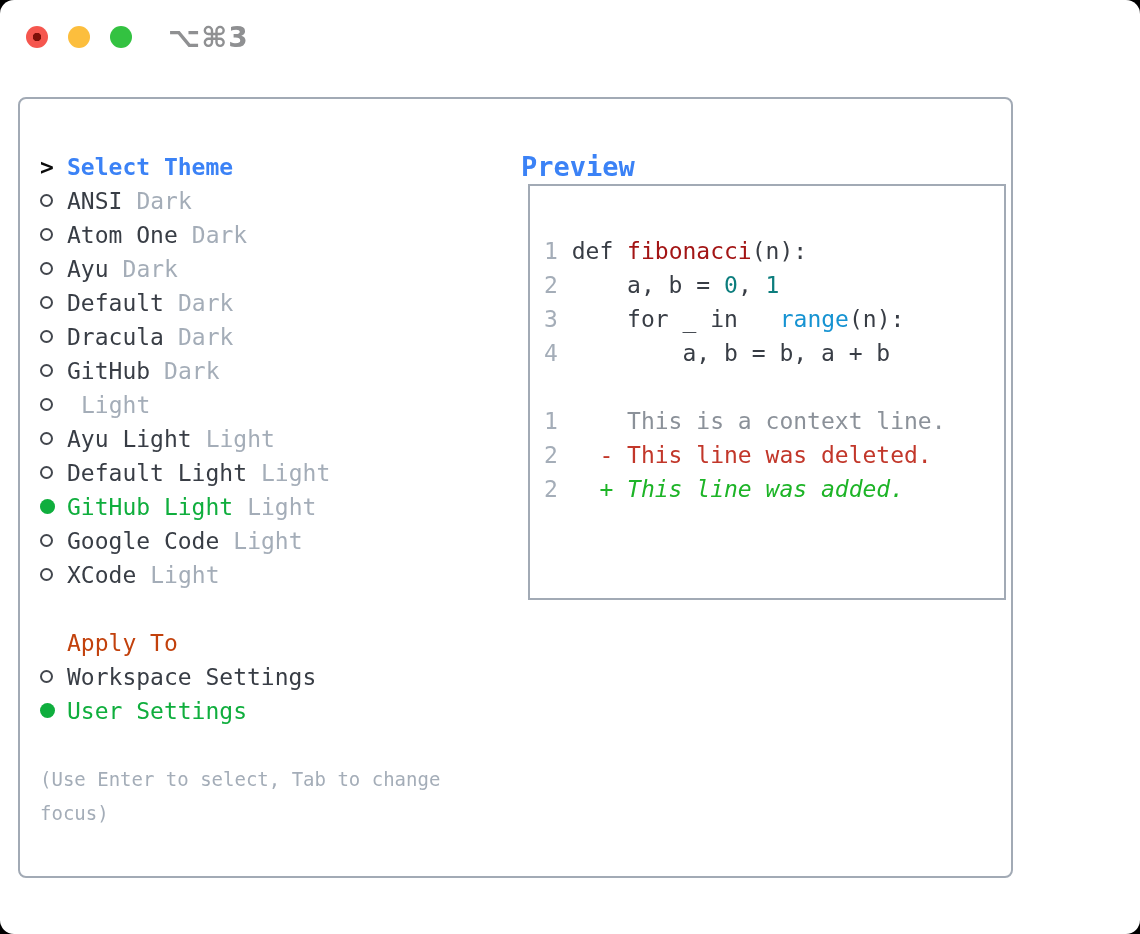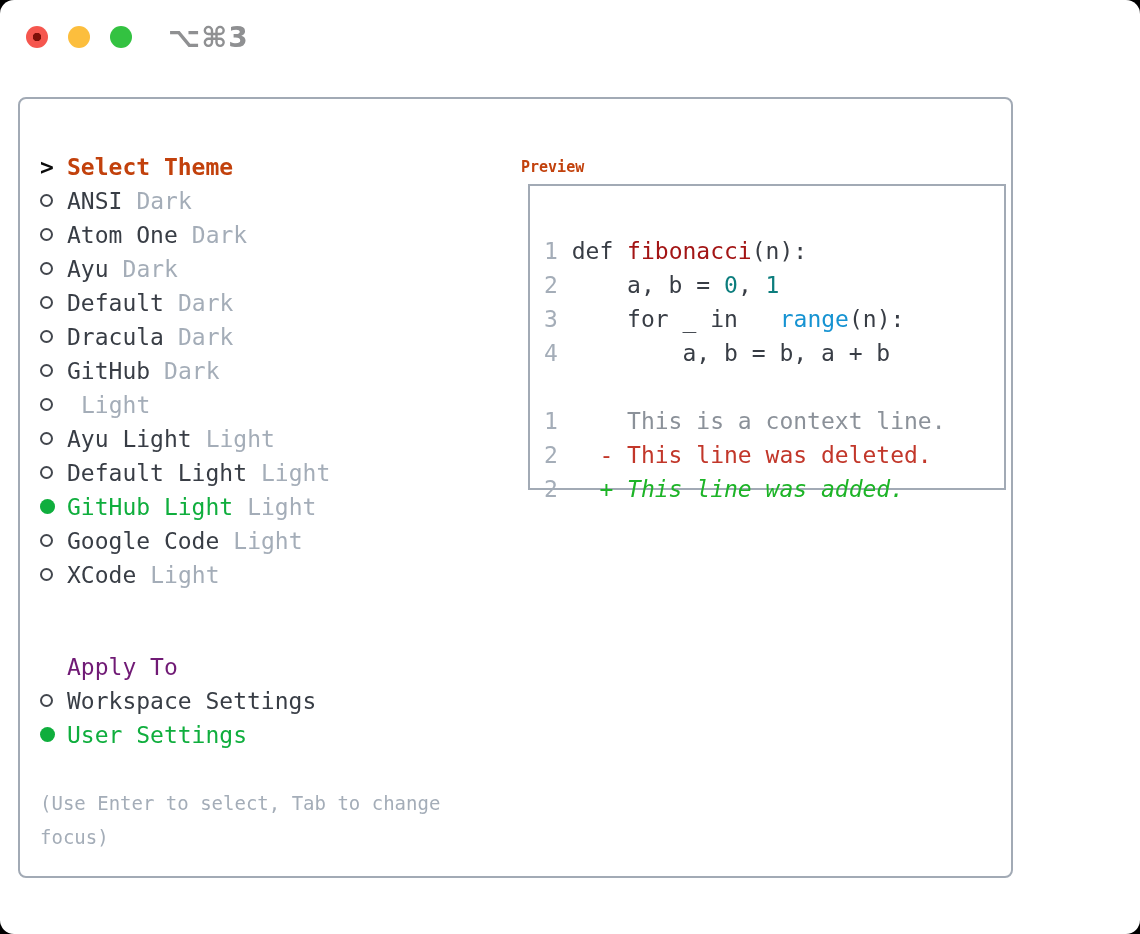--- a/index.html
+++ b/index.html
@@ -41,44 +41,44 @@
     border: 2px solid var(--panel-border);
     border-radius: 8px;
     background: #fff;
   }
   .left-col  { position: absolute; left: 20px; top: 51px; width: 445px; }
   .right-col { position: absolute; left: 483px; top: 51px; width: 500px; }
 
   .row { display: flex; align-items: flex-start; line-height: 34px; font-size: 23px; color: var(--text-dark); }
   .marker-col { width: 27px; flex: 0 0 27px; position: relative; }
   .prompt { font-weight: bold; color: #0b0b0b; }
-  .hdr { font-weight: bold; color: #c2410c; }
-  .subhdr { color: #701a75; margin-top: 24px; }
+  .hdr { font-weight: bold; color: #3b82f6; }
+  .subhdr { color: #c2410c; }
   .radio {
     position: absolute; left: 0; top: 10px;
     width: 13px; height: 13px; border-radius: 50%;
     border: 2px solid #43474e;
   }
   .radio.sel {
     width: 15px; height: 15px; top: 9px;
     border: none; background: var(--accent-green);
   }
   .item-label { white-space: pre; }
   .item-label.sel { color: var(--accent-green); }
   .item-tag { color: var(--muted); margin-left: 14px; white-space: pre; text-align: right; }
   .spacer { height: 34px; }
   .hint {
     margin-top: 34px; width: 425px;
     line-height: 34px; font-size: 19px; color: var(--muted);
   }
   
-  .preview-hdr { line-height: 34px; font-size: 15px; margin-left: 18px; }
+  .preview-hdr { line-height: 34px; font-size: 27px; margin-left: 18px; }
   .preview-box {
     margin-left: 25px; margin-top: 0;
-    width: 478px; height: 306px;
+    width: 478px; height: 416px;
     border: 2px solid var(--panel-border);
     background: #fff;
     padding: 48px 12px 0 14px;
   }
   .pline { line-height: 34px; font-size: 23px; white-space: pre; }
   .ln { display: inline-block; width: 1ch; color: var(--muted); }
   .seg-code    { color: var(--code-default); }
   .seg-func    { color: var(--code-function); }
   .seg-num     { color: var(--code-number); }
   .seg-builtin { color: var(--code-builtin); margin-left: 28px; }

